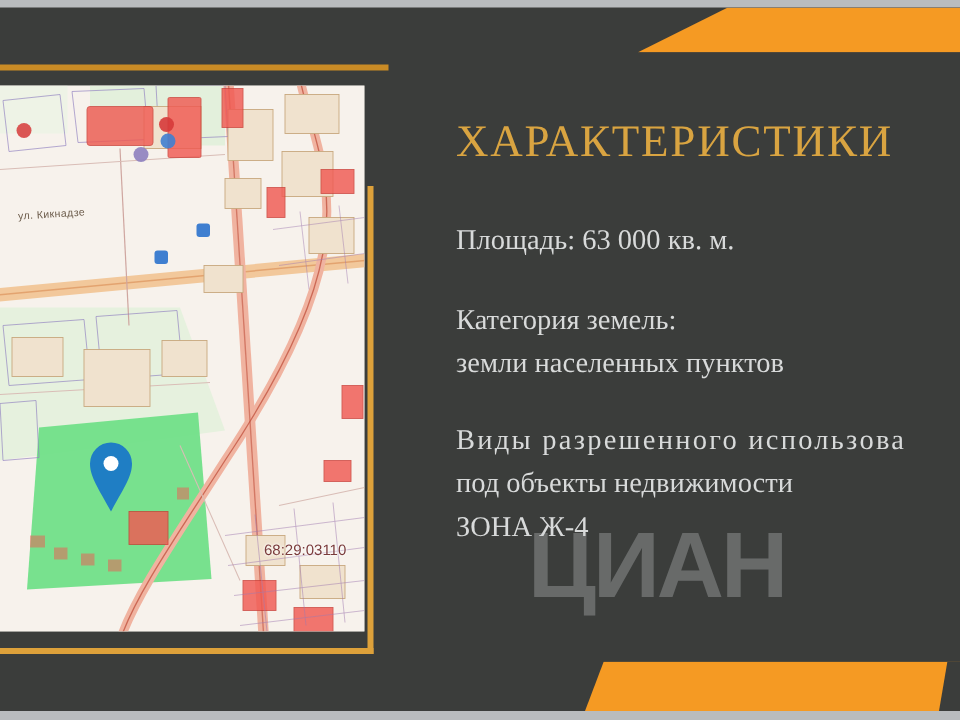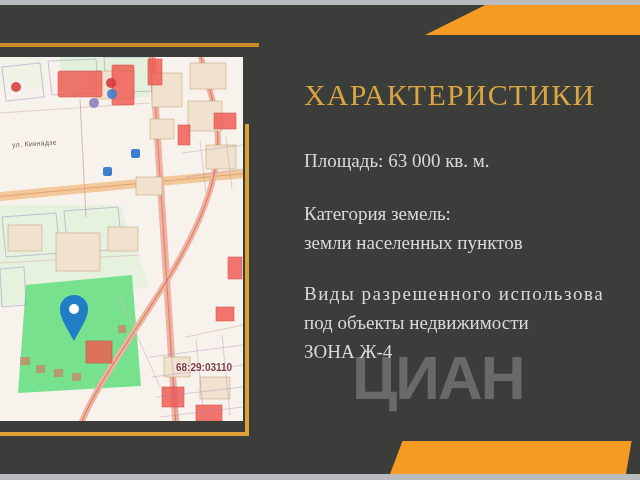--- a/index.html
+++ b/index.html
@@ -69,21 +69,21 @@
     position:absolute;
     font-family:"Liberation Sans", sans-serif;
     font-size:7px; color:#6b5b4a;
     letter-spacing:.3px;
     transform:rotate(-3.5deg);
     white-space:nowrap;
   }
   .map-label-cad {
     position:absolute;
     font-family:"Liberation Sans", sans-serif;
-    font-size:10px; font-weight:bold; color:#7a3b3b;
+    font-size:10px; font-weight:normal; color:#7a3b3b;
     white-space:nowrap;
     text-shadow:0 0 2px #fff, 0 0 2px #fff;
   }
 
   
   .content {
     position:absolute; left:282px; top:78px;
     width:360px;
   }
   .title {

